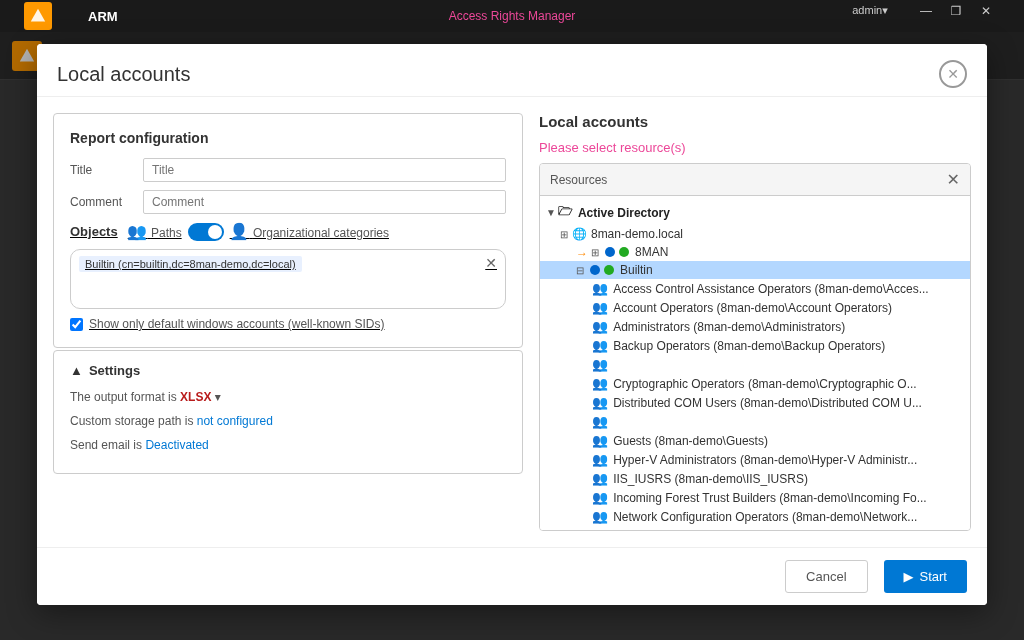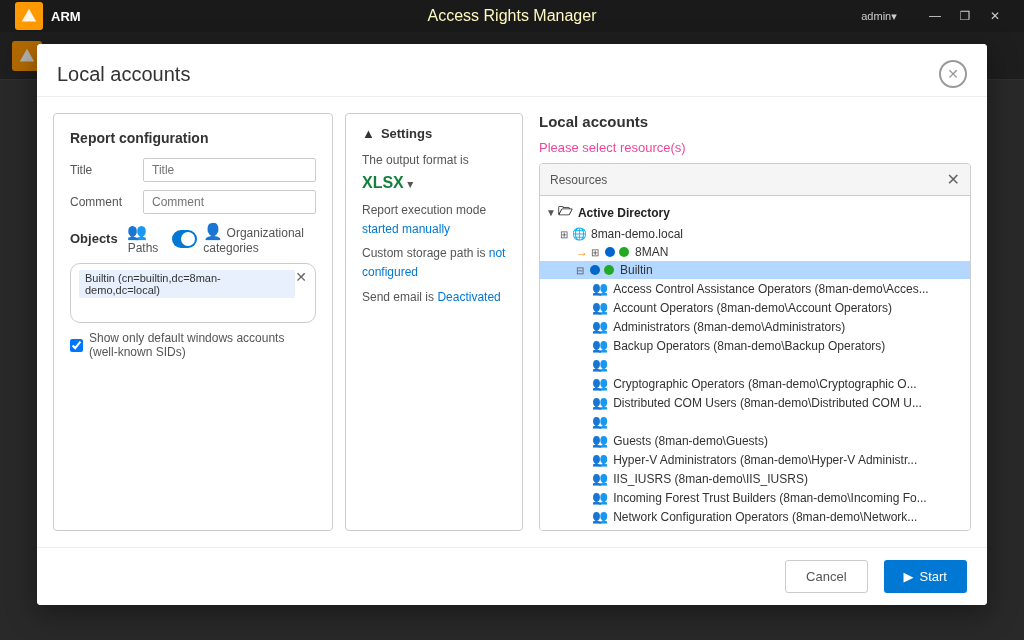--- a/index.html
+++ b/index.html
@@ -12,57 +12,57 @@
       overflow: hidden;
       position: relative;
     }
 
     
     .title-bar {
       background: #1a1a1a;
       height: 32px;
       display: flex;
       align-items: center;
-      padding: 0 15px;
+      padding: 0 24px;
       color: #fff;
       position: relative;
+      gap: 28px;
     }
     .title-bar-logo {
       width: 28px;
       height: 28px;
       background: #f90;
       border-radius: 3px;
       display: flex;
       align-items: center;
       justify-content: center;
       margin-right: 8px;
     }
     .title-bar-logo svg { width: 18px; height: 18px; }
     .title-bar-app { font-weight: 600; font-size: 13px; color: #fff; }
     .title-bar-center {
       position: absolute;
       left: 50%;
       transform: translateX(-50%);
-      font-size: 16px;
-      color: #fef9c3;
+      font-size: 12px;
+      color: #ec4899;
     }
     .title-bar-controls {
       margin-left: auto;
       display: flex;
       gap: 2px;
     }
     .title-bar-btn {
       width: 28px;
       height: 24px;
       background: transparent;
       border: none;
       color: #ccc;
       cursor: pointer;
       display: flex;
-      align-items: center;
       justify-content: center;
       font-size: 12px;
     }
 
     
     .main-bg {
       background: #3c3c3c;
       height: 608px;
       position: relative;
     }
@@ -128,22 +128,22 @@
       flex: 1;
       overflow: hidden;
       padding: 16px;
       gap: 16px;
     }
 
     
     .left-panel {
       flex: 0 0 470px;
       display: flex;
-      flex-direction: row;
-      gap: 12px;
+      flex-direction: column;
+      gap: 2px;
     }
     .report-config {
       border: 1px solid #ccc;
       border-radius: 4px;
       padding: 16px;
       background: #fff;
     }
     .report-config-title {
       font-size: 14px;
       font-weight: 600;
@@ -165,21 +165,21 @@
     .form-input {
       flex: 1;
       border: 1px solid #ccc;
       border-radius: 2px;
       padding: 4px 8px;
       font-size: 12px;
       color: #999;
       outline: none;
     }
 
-    .objects-section { margin-top: 8px; }
+    .objects-section { margin-top: 8px; text-decoration: underline; }
     .objects-label {
       font-size: 13px;
       font-weight: 600;
       color: #333;
       display: flex;
       align-items: center;
       gap: 10px;
       margin-bottom: 8px;
     }
     .toggle-switch {
@@ -252,23 +252,23 @@
       color: #555;
       margin-bottom: 5px;
       line-height: 1.6;
     }
     .settings-link {
       color: #0078d4;
       text-decoration: none;
       cursor: pointer;
     }
     .xlsx-label {
-      color: #15803d;
+      color: #b91c1c;
       font-weight: 600;
-      font-size: 16px;
+      font-size: 12px;
     }
 
     
     .right-panel {
       flex: 1;
       display: flex;
       flex-direction: column;
     }
     .right-panel-title {
       font-size: 15px;
@@ -456,24 +456,20 @@
             <div class="settings-header">
               <span>▲</span>
               <span>Settings</span>
             </div>
             <div class="settings-row">
               <span>The output format is</span>
               <span class="xlsx-label">XLSX</span>
               <span> ▾</span>
             </div>
             <div class="settings-row">
-              <span>Report execution mode</span>
-              <a class="settings-link">started manually</a>
-            </div>
-            <div class="settings-row">
               <span>Custom storage path is</span>
               <a class="settings-link">not configured</a>
             </div>
             <div class="settings-row">
               <span>Send email is</span>
               <a class="settings-link">Deactivated</a>
             </div>
           </div>
         </div>
 

